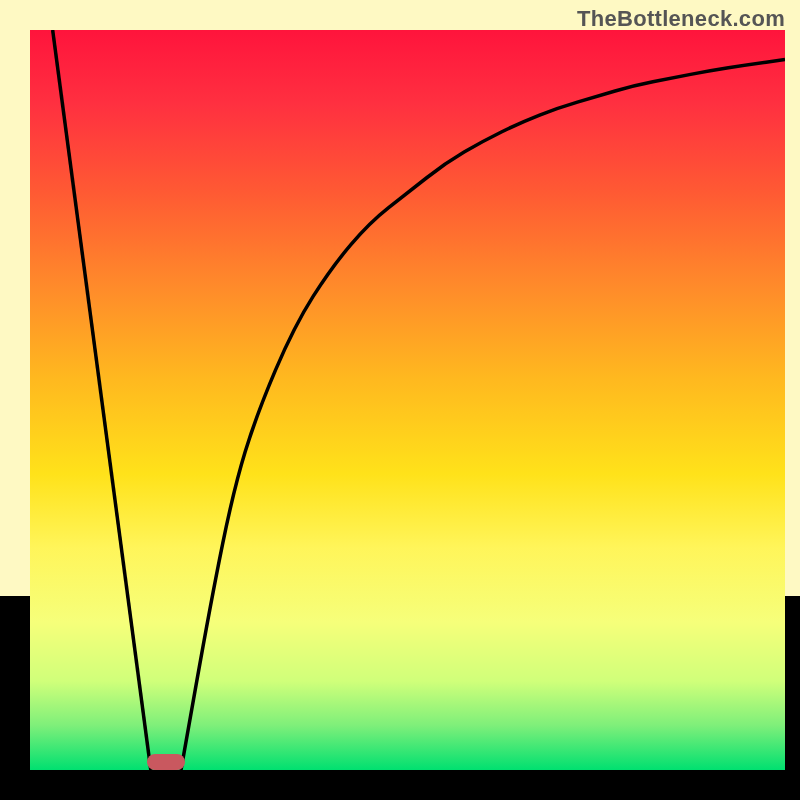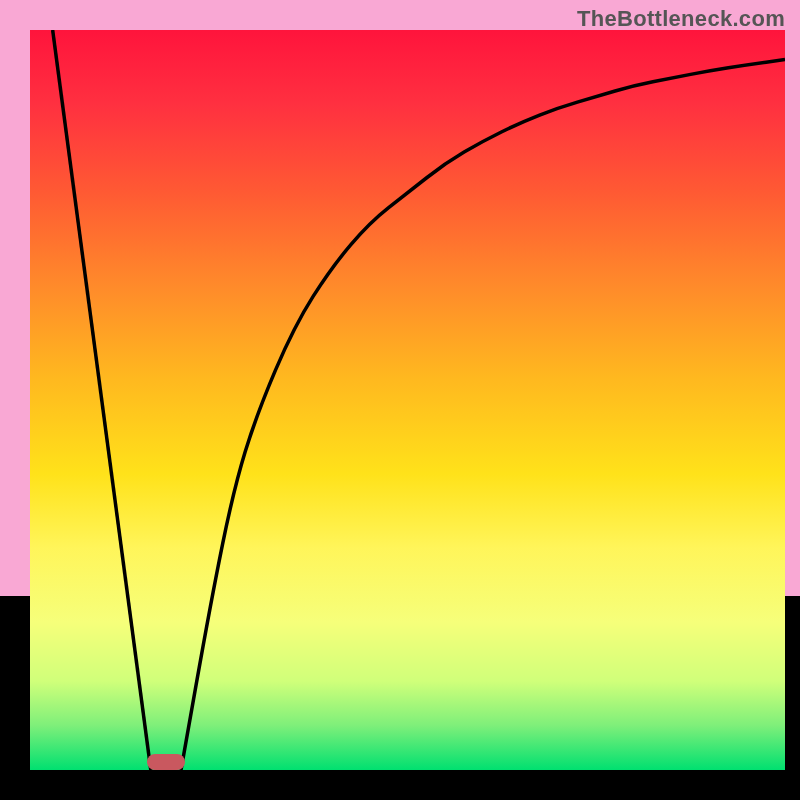--- a/index.html
+++ b/index.html
@@ -8,21 +8,21 @@
     width: 800px;
     height: 800px;
     background: #000;
     font-family: Arial, Helvetica, sans-serif;
     overflow: hidden;
   }
   .outer {
     position: relative;
     width: 800px;
     height: 596px;
-    background: #f9a8d4;
+    background: #fef9c3;
   }
   .plot {
     position: absolute;
     left: 30px;
     top: 30px;
     width: 755px;
     height: 740px;
     background: linear-gradient(to bottom,
       #ff143c 0%,
       #ff3040 10%,

